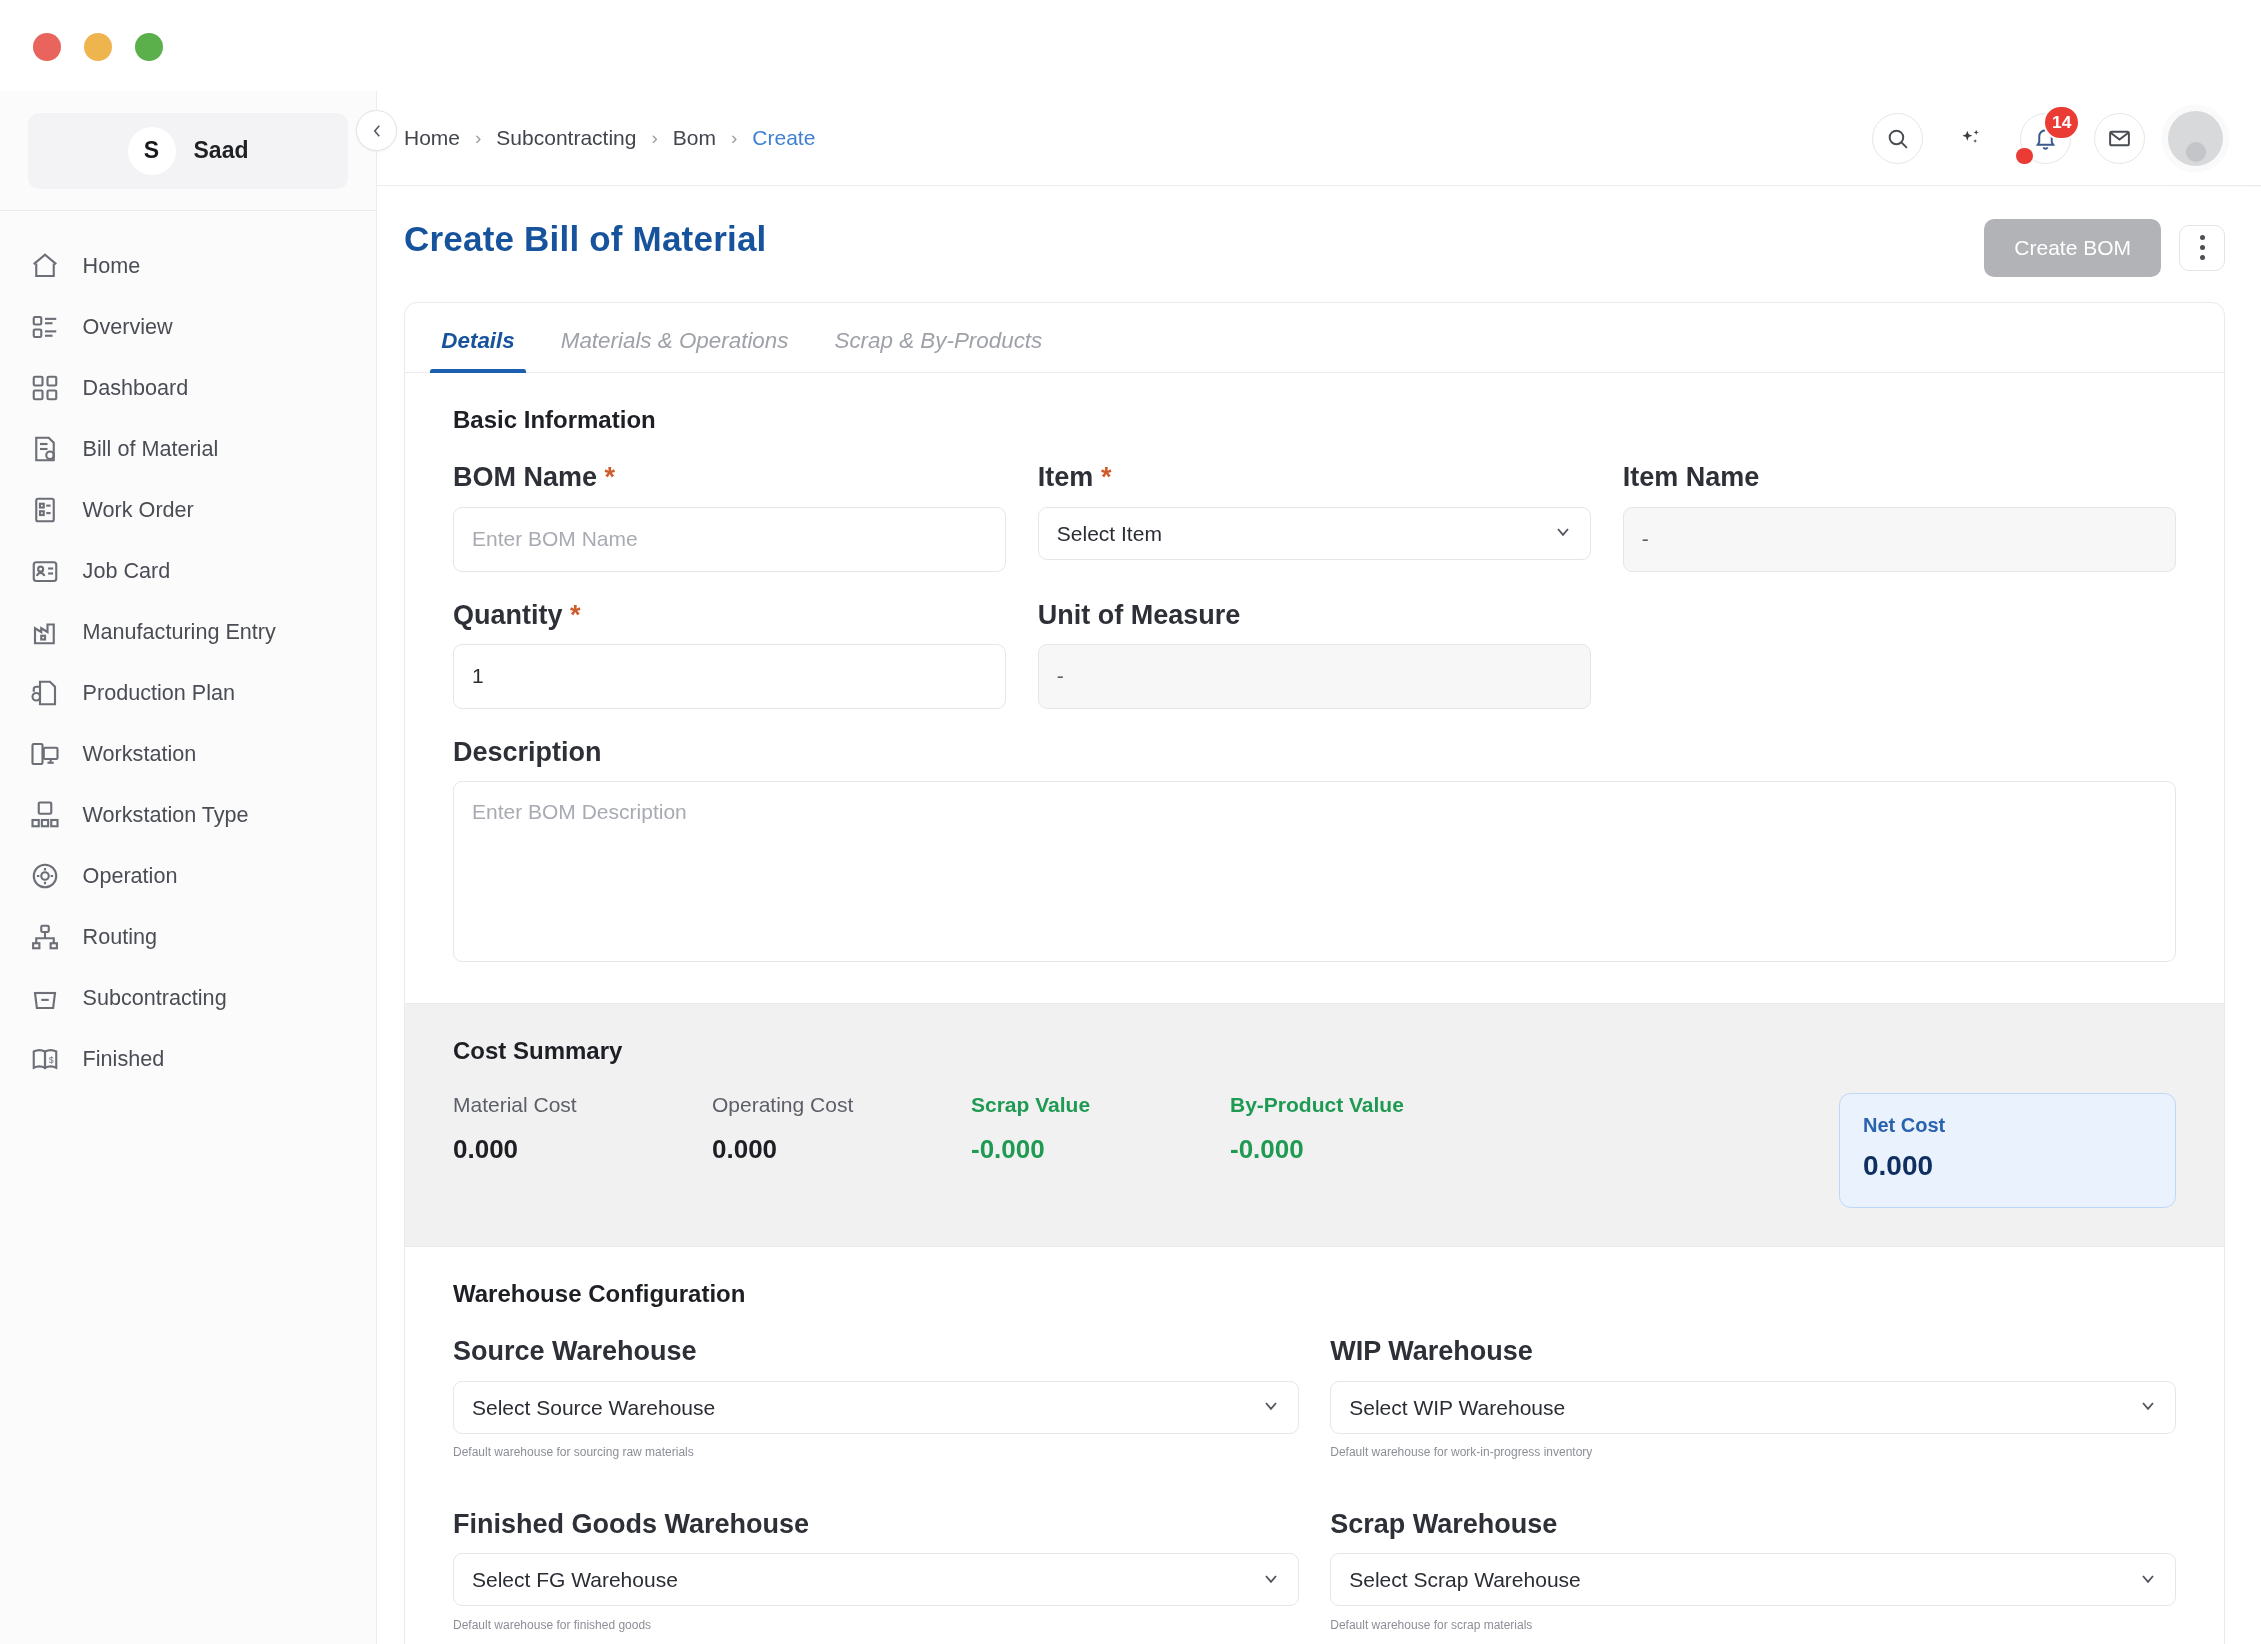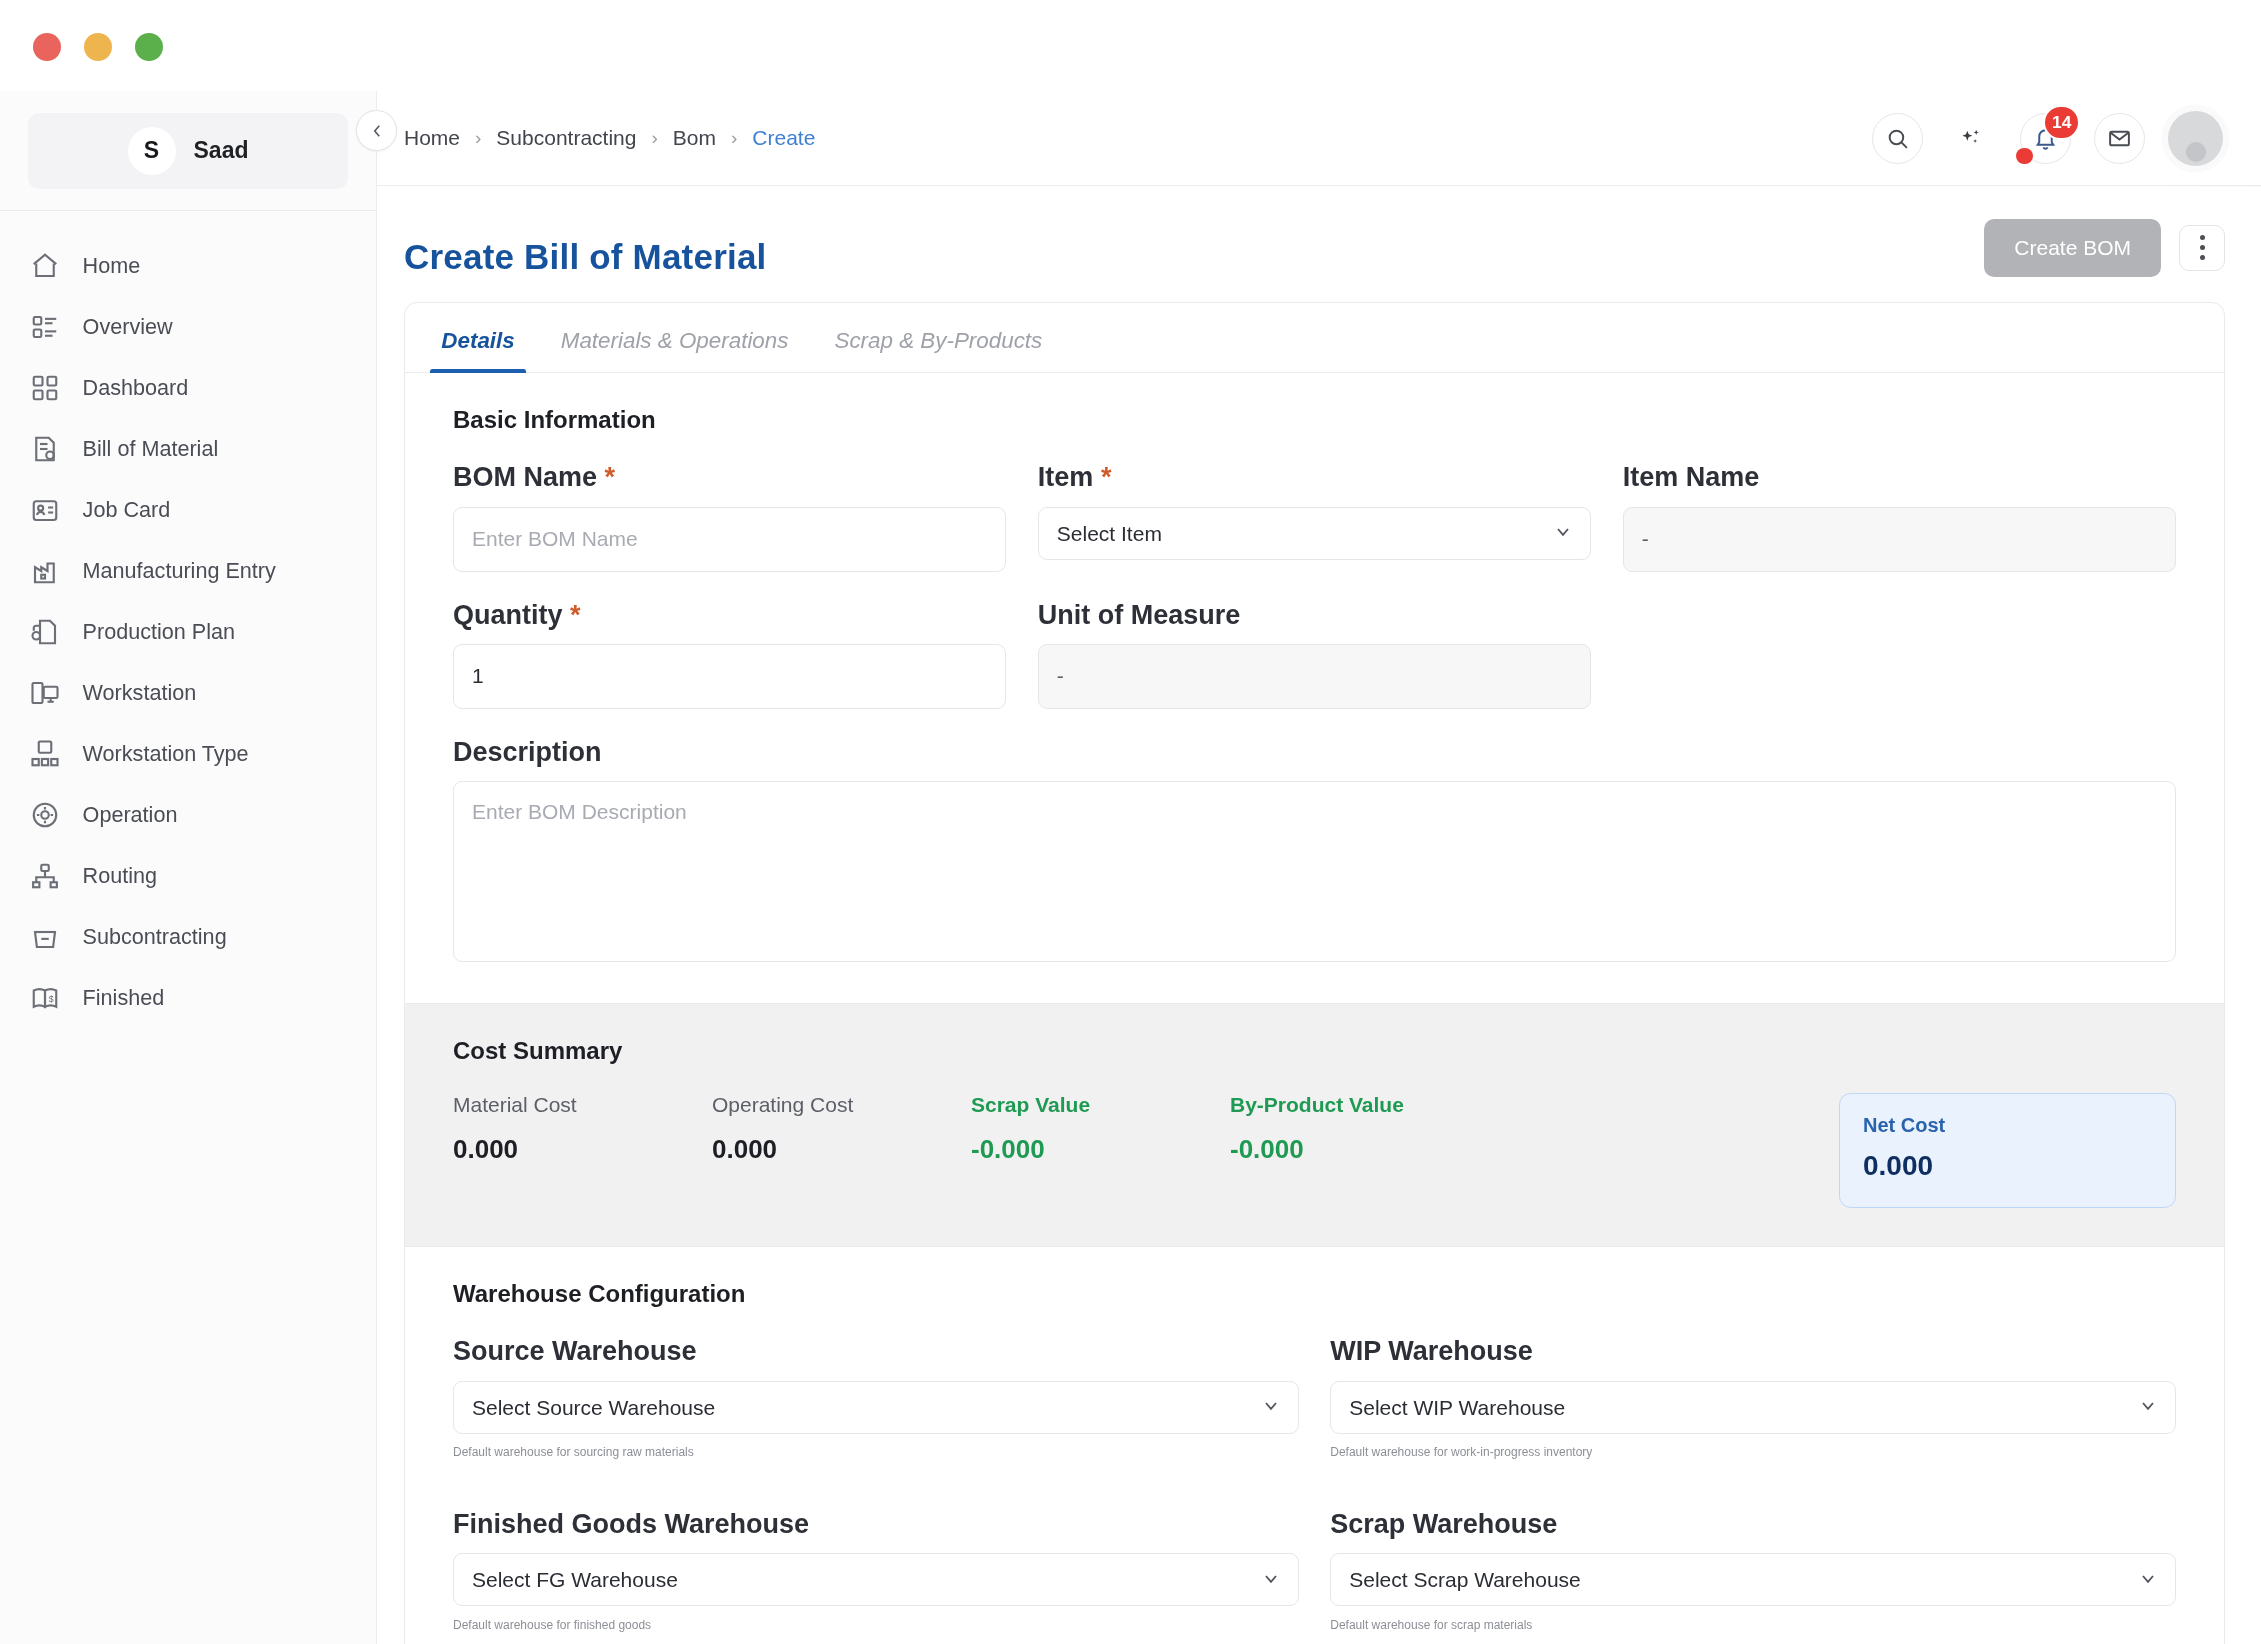--- a/index.html
+++ b/index.html
@@ -124,21 +124,21 @@
   }
   .avatar-top .head { width: 20px; height: 20px; border-radius: 50%; background: #c4c5c8; margin-bottom: 3.3px; }
 
   
   .page {
     position: absolute; top: 187px; left: 377px;
     width: 1884px; height: 1458px;
     background: #ffffff;
     padding: 31.5px 36px 0 27px;
   }
-  .page-head { display: flex; align-items: flex-end; justify-content: space-between; }
+  .page-head { display: flex; align-items: flex-start; justify-content: space-between; }
   .page-title { font-size: 35px; font-weight: 700; color: #17539c; letter-spacing: 0.2px; }
   .head-actions { display: flex; align-items: center; gap: 18px; }
   .btn-primary {
     background: #b2b3b6; color: #ffffff;
     font-size: 21px; font-weight: 500;
     border: none; border-radius: 10px;
     padding: 17.4px 30px; cursor: pointer;
   }
   .btn-kebab {
     width: 46px; height: 46px; border-radius: 10px;
@@ -294,20 +294,32 @@
       <div class="nav-item">
         <span class="nav-ico">
           <svg viewBox="0 0 24 24">
               <path d="M5 3h10l4 4v14H5z"></path>
               <line x1="8" y1="8" x2="14" y2="8"></line>
               <line x1="8" y1="12" x2="14" y2="12"></line>
               <circle cx="16" cy="17" r="3"></circle>
             </svg>
         </span>
         <span class="nav-label">Bill of Material</span>
+      </div>
+      <div class="nav-item">
+        <span class="nav-ico">
+          <svg viewBox="0 0 24 24">
+              <rect x="5" y="3" width="14" height="18" rx="1.5"></rect>
+              <rect x="8" y="7" width="3" height="3"></rect>
+              <line x1="13" y1="8.5" x2="16.5" y2="8.5"></line>
+              <rect x="8" y="13" width="3" height="3"></rect>
+              <line x1="13" y1="14.5" x2="16.5" y2="14.5"></line>
+            </svg>
+        </span>
+        <span class="nav-label">Work Order</span>
       </div>
       <div class="nav-item">
         <span class="nav-ico">
           <svg viewBox="0 0 24 24">
               <rect x="3" y="5" width="18" height="15" rx="2"></rect>
               <circle cx="8.5" cy="10.5" r="2"></circle>
               <path d="M5.5 16c.6-1.7 1.9-2.5 3-2.5s2.4.8 3 2.5"></path>
               <line x1="14.5" y1="10" x2="18.5" y2="10"></line>
               <line x1="14.5" y1="14" x2="18.5" y2="14"></line>
             </svg>

